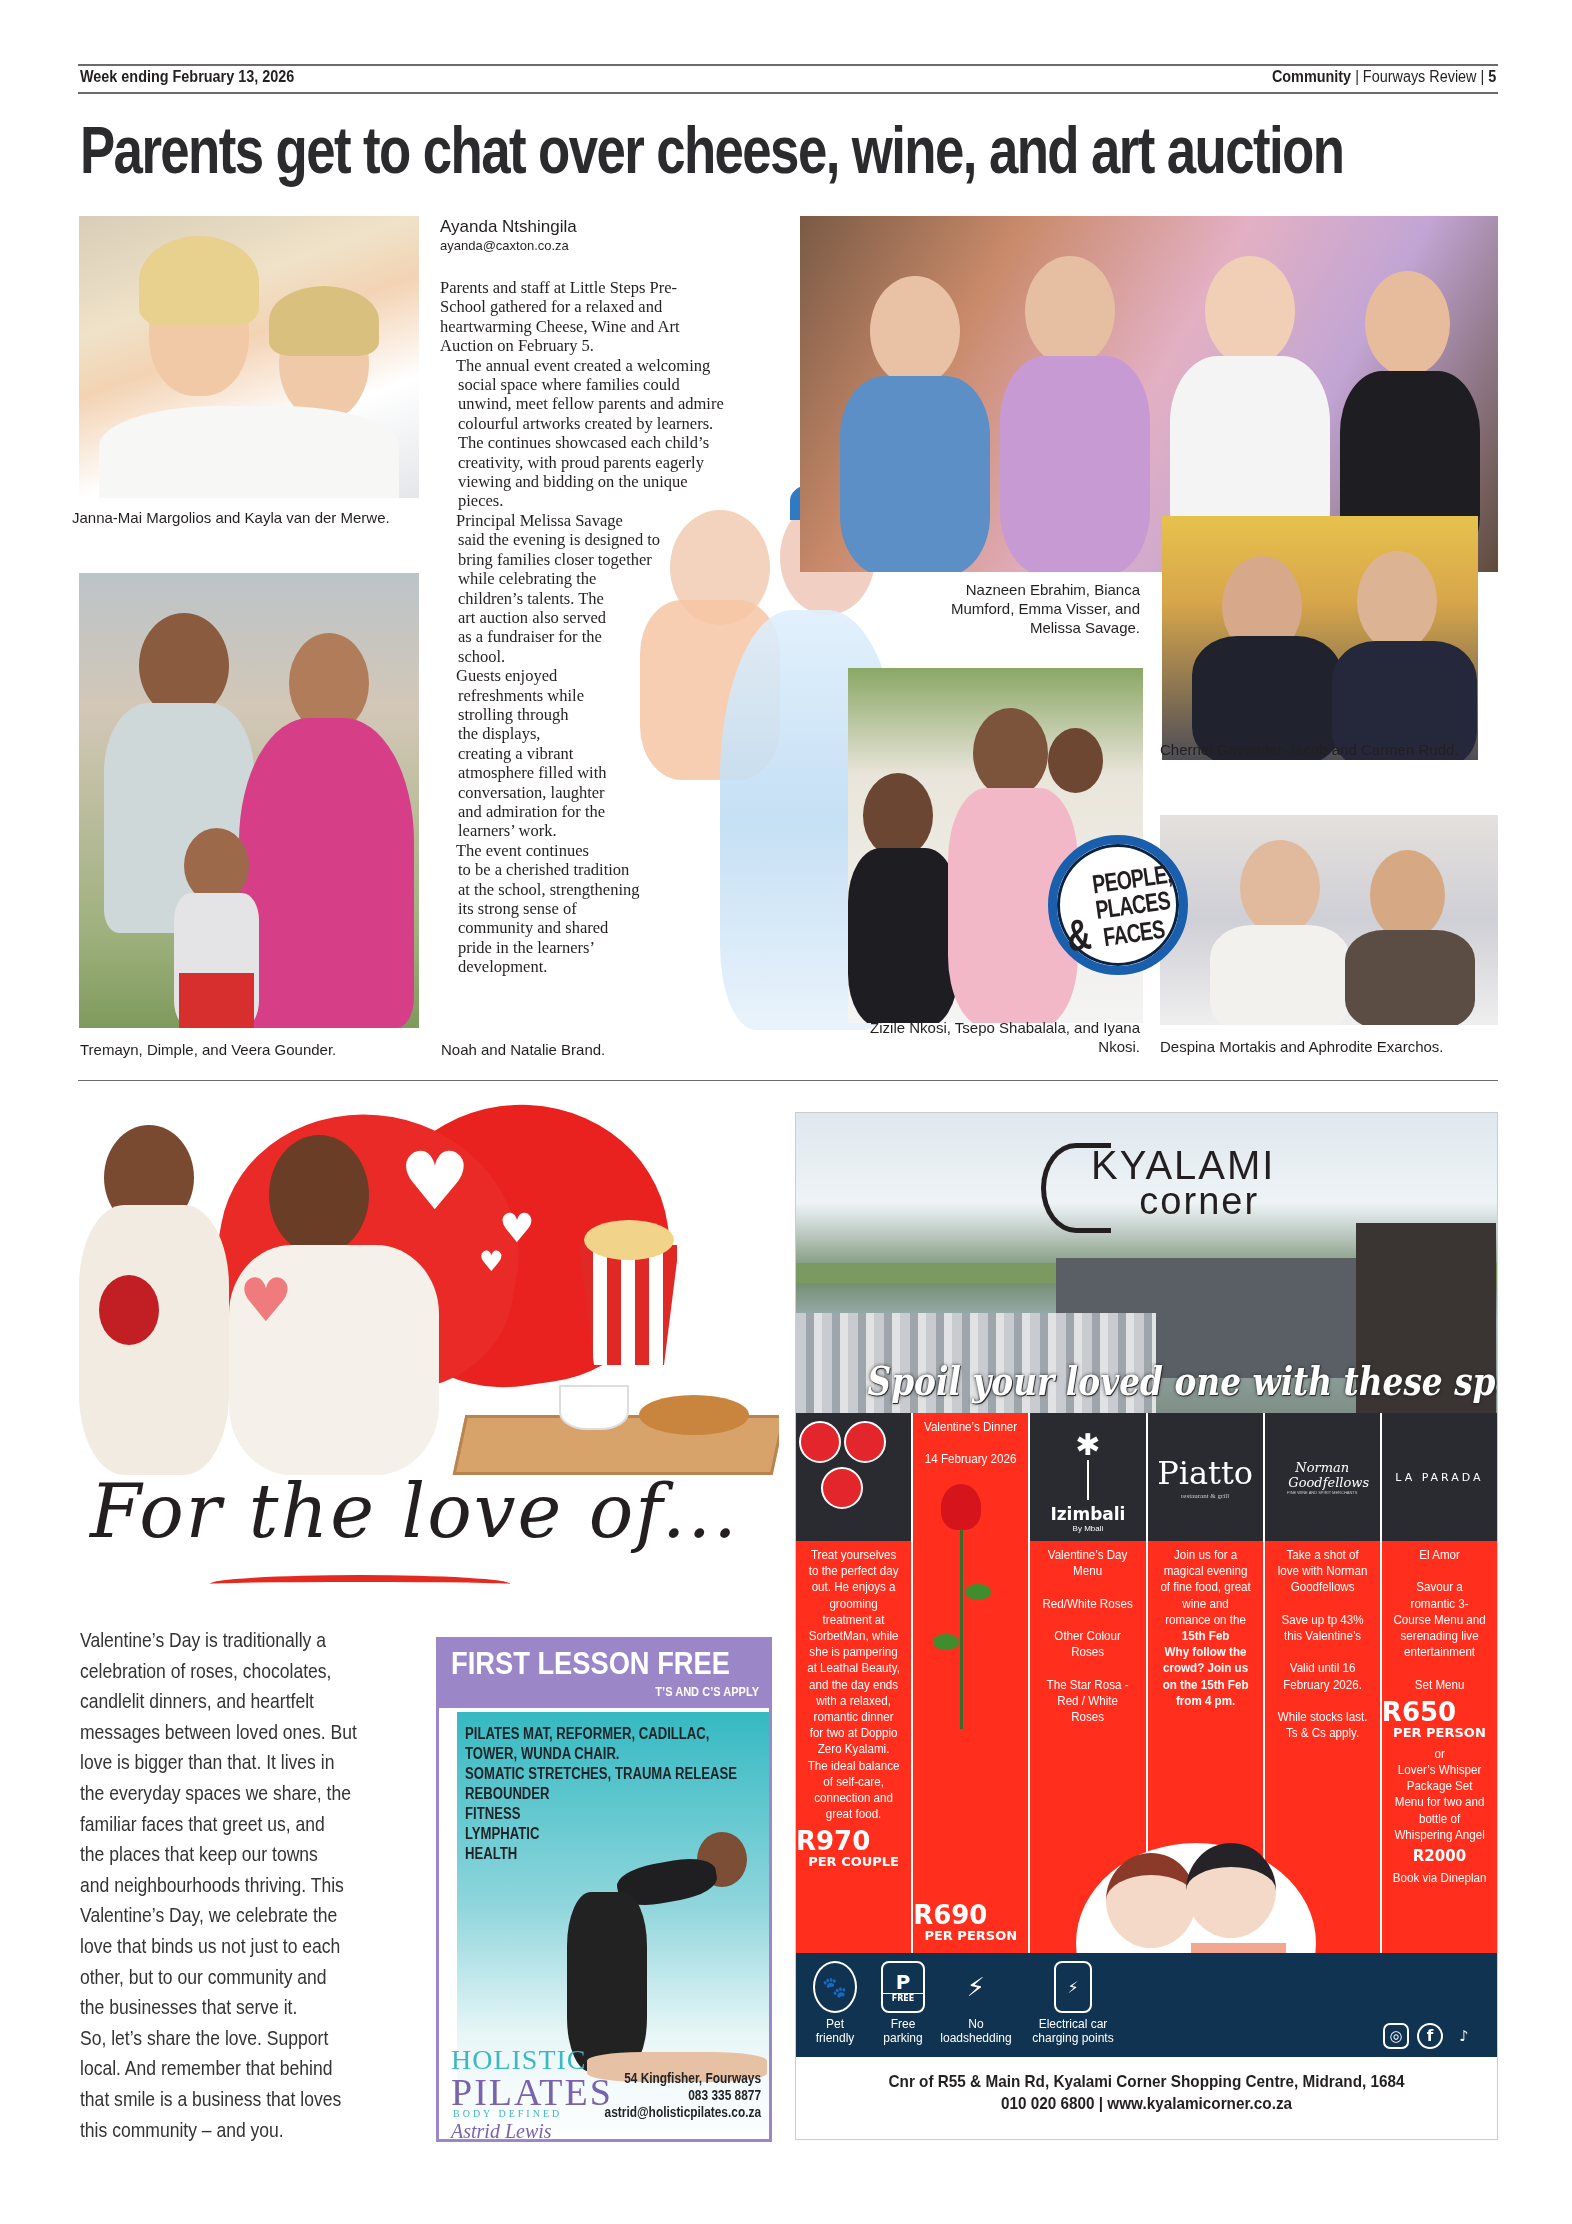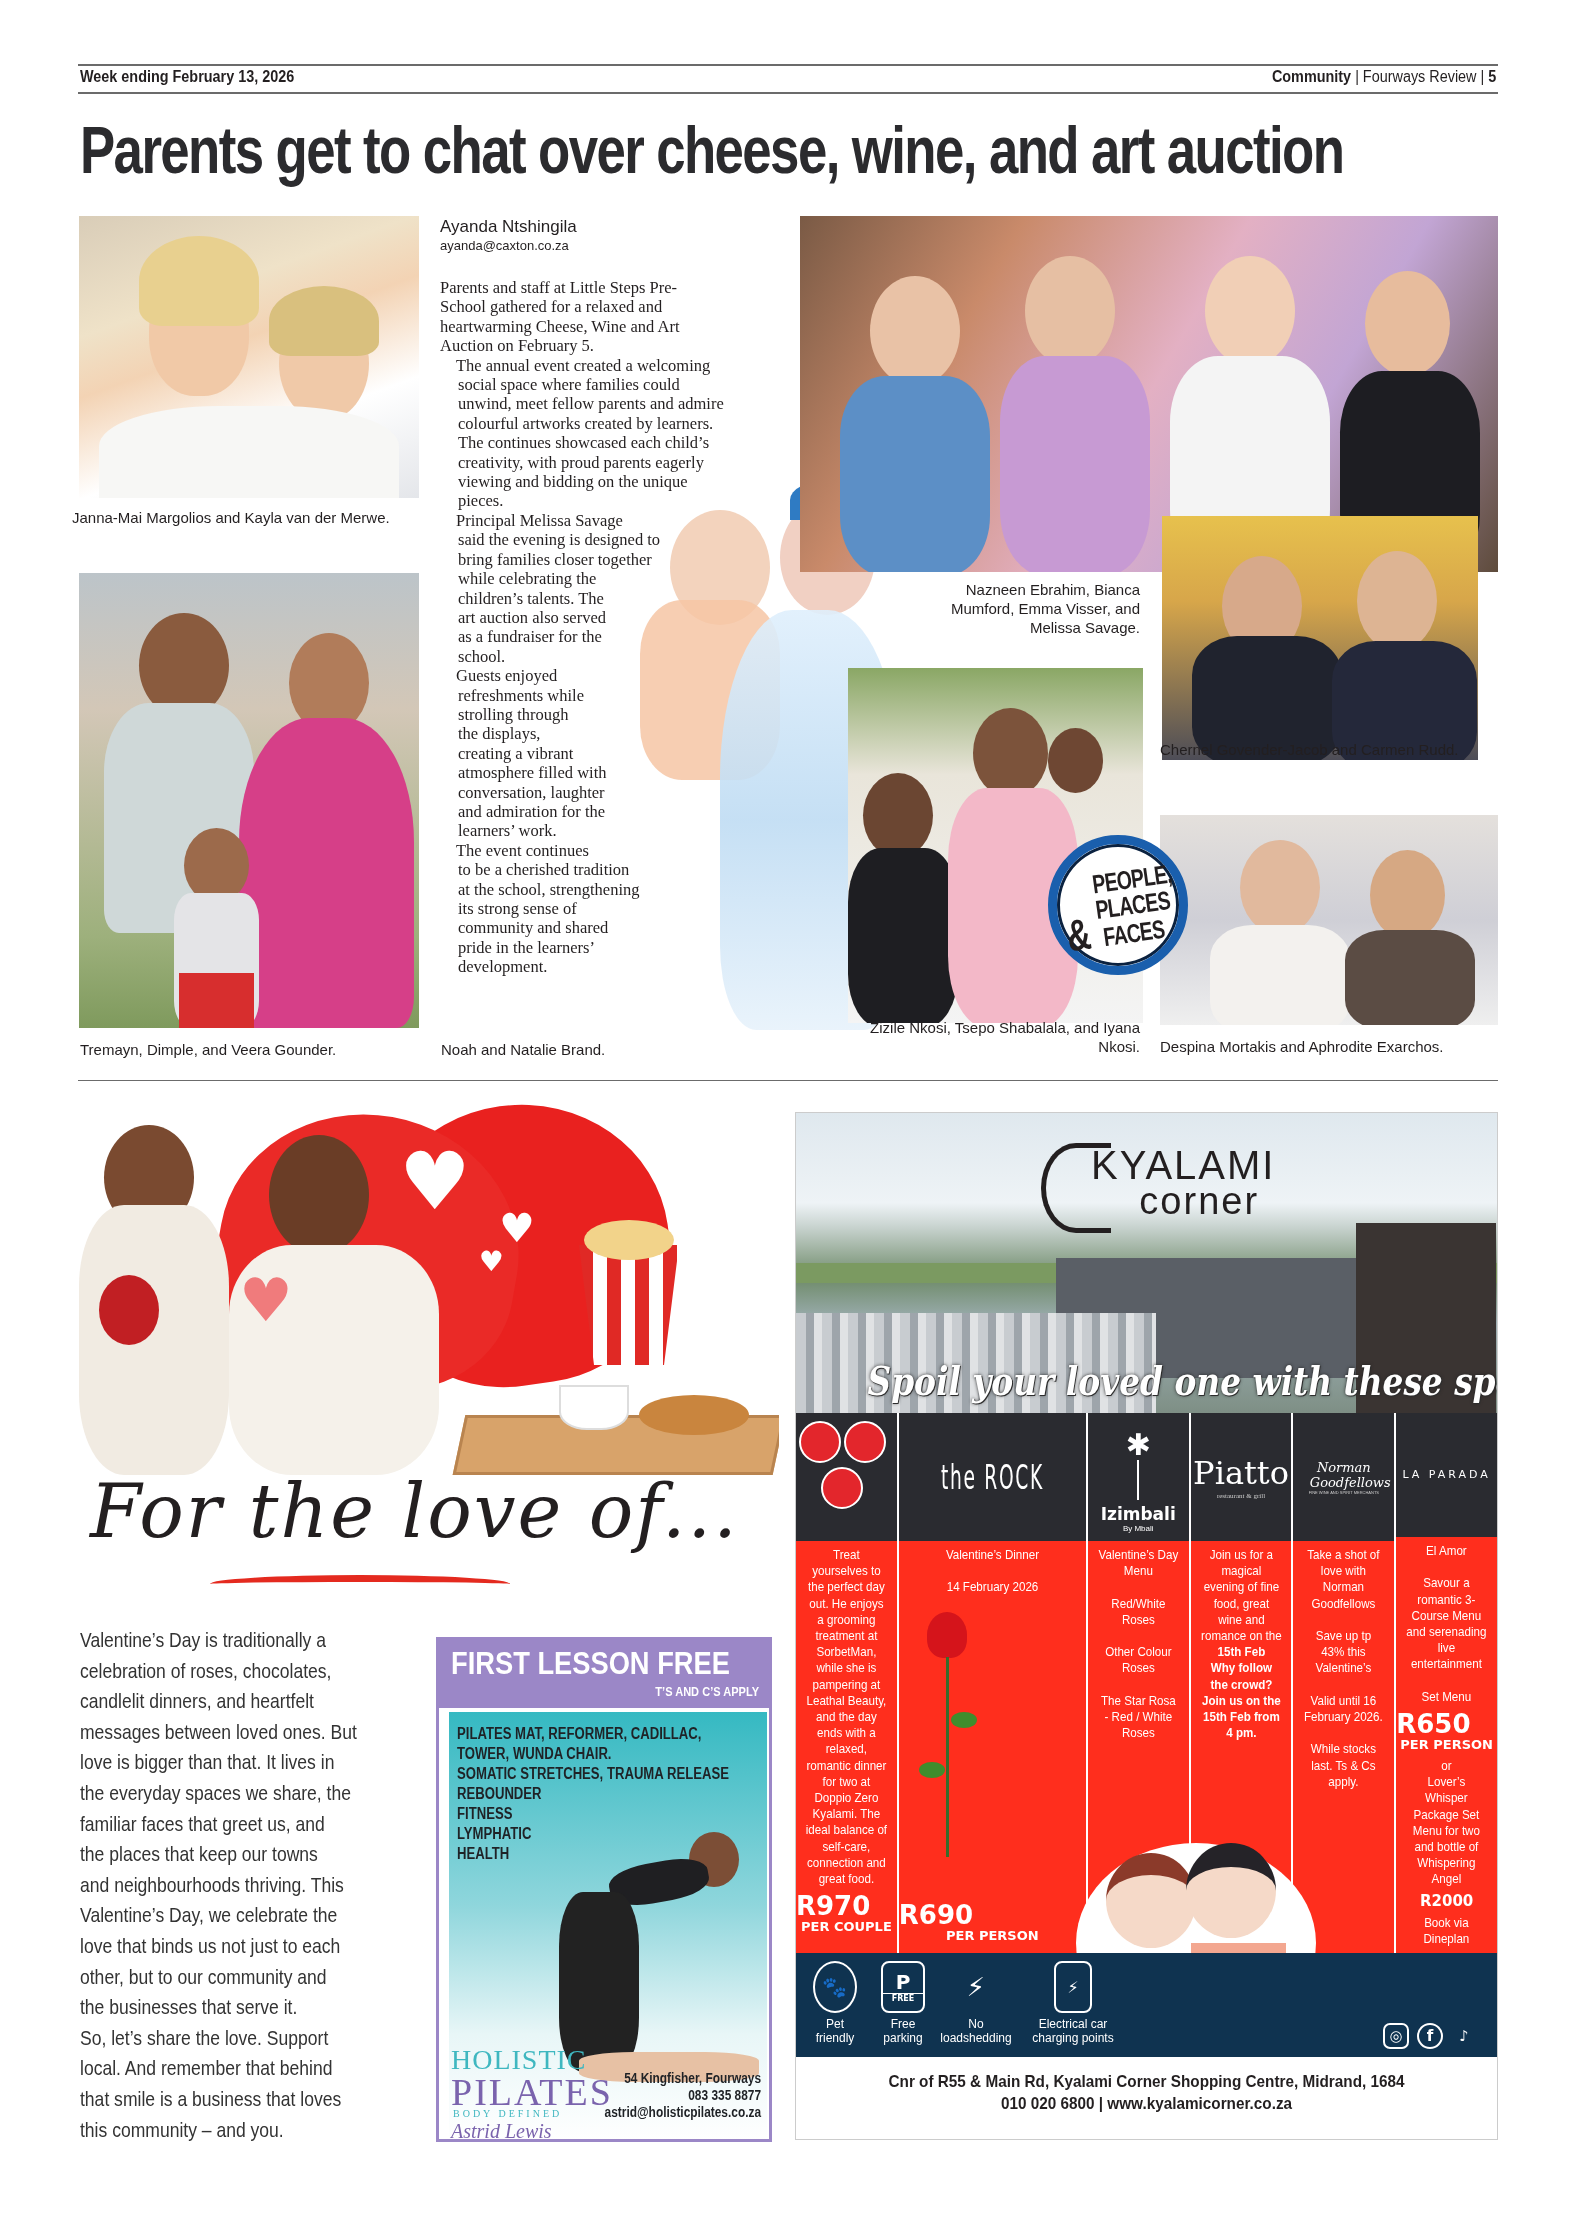--- a/index.html
+++ b/index.html
@@ -30,21 +30,21 @@
   .mid-rule{left:78px;top:1080px;width:1420px;height:1px;background:#6b6b6b}
   
   .script{left:90px;top:1468px;font:italic 74px "DejaVu Serif",serif;color:#231f20;letter-spacing:2px}
   .love-body{left:80px;top:1625px;width:330px;font:20.4px "Liberation Sans",sans-serif;line-height:30.6px;color:#333;transform:scaleX(.86);transform-origin:left}
   .love-body .l{display:block;white-space:nowrap}
   
   .pil{left:436px;top:1637px;width:336px;height:505px;border:3px solid #9b87c7;background:#fff;overflow:hidden}
   .pil-top{position:absolute;left:0;top:0;width:100%;height:68px;background:#9b87c7}
   .pil-title{position:absolute;left:12px;top:6px;font:bold 31px "Liberation Sans",sans-serif;color:#fff;transform:scaleX(.88);transform-origin:left;white-space:nowrap}
   .pil-tc{position:absolute;right:10px;top:44px;font:bold 13px "Liberation Sans",sans-serif;color:#fff;transform:scaleX(.85);transform-origin:right}
-  .pil-body{position:absolute;left:10px;top:72px;width:318px;height:430px;background:linear-gradient(180deg,#35b9c2 0%,#8fd6dc 45%,#e8f6f7 75%,#fff 100%)}
+  .pil-body{position:absolute;left:18px;top:72px;width:318px;height:430px;background:linear-gradient(180deg,#35b9c2 0%,#8fd6dc 45%,#e8f6f7 75%,#fff 100%)}
   .pil-list{position:absolute;left:8px;top:12px;font:bold 16px "Liberation Sans",sans-serif;line-height:20px;color:#1f2226;transform:scaleX(.82);transform-origin:left;white-space:nowrap}
   .pil-logo1{position:absolute;left:12px;top:404px;font:28px "Liberation Serif",serif;color:#3fb7c0;letter-spacing:1px}
   .pil-logo2{position:absolute;left:12px;top:430px;font:38px "Liberation Serif",serif;color:#7a63ad;letter-spacing:2px}
   .pil-logo3{position:absolute;left:14px;top:468px;font:10px "Liberation Serif",serif;color:#3fb7c0;letter-spacing:3px}
   .pil-logo4{position:absolute;left:12px;top:480px;font:italic 20px "Liberation Serif",serif;color:#7a63ad}
   .pil-contact{position:absolute;right:8px;top:430px;text-align:right;font:bold 14px "Liberation Sans",sans-serif;line-height:17px;color:#1f2226;transform:scaleX(.85);transform-origin:right}
   
   .ky{left:795px;top:1112px;width:703px;height:1028px;overflow:hidden;border:1px solid #ccc}
   .ky-photo{position:absolute;left:0;top:0;width:100%;height:300px;background:linear-gradient(180deg,#dfe8ee 0%,#eef3f6 30%,#c8d3cf 38%,#6f8b6a 55%,#9fb0b5 70%,#7e8f85 100%)}
   .ky-logo{position:absolute;left:245px;top:30px;text-align:center}
@@ -298,23 +298,20 @@
         <div style="position:absolute;left:3px;top:8px;width:42px;height:42px;border-radius:50%;background:#e3262c;border:2px solid #fff"></div>
         <div style="position:absolute;left:48px;top:8px;width:42px;height:42px;border-radius:50%;background:#e3262c;border:2px solid #fff"></div>
         <div style="position:absolute;left:25px;top:54px;width:42px;height:42px;border-radius:50%;background:#e3262c;border:2px solid #fff"></div>
       </div>
       <div class="ky-text">Treat yourselves to the perfect day out. He enjoys a grooming treatment at SorbetMan, while she is pampering at Leathal Beauty, and the day ends with a relaxed, romantic dinner for two at Doppio Zero Kyalami. The ideal balance of self-care, connection and great food.</div>
       <div class="ky-price">R970</div>
       <div class="ky-per">PER COUPLE</div>
     </div>
 
     <div class="ky-col">
-      <div class="ky-head">
-          <span style="font:34px 'DejaVu Sans',sans-serif;transform:scaleX(.55);letter-spacing:3px;white-space:nowrap">the ROCK</span>
-        </div>
       <div class="ky-text">Valentine’s Dinner
 
 14 February 2026</div>
       <div style="flex:1;position:relative">
         <div style="position:absolute;left:28px;top:10px;width:40px;height:46px;border-radius:50% 50% 40% 40%;background:#d5141b"></div>
         <div style="position:absolute;left:47px;top:55px;width:3px;height:200px;background:#3a6b2a"></div>
         <div style="position:absolute;left:52px;top:110px;width:26px;height:16px;border-radius:50%;background:#3f8d2d"></div>
         <div style="position:absolute;left:20px;top:160px;width:26px;height:16px;border-radius:50%;background:#3f8d2d"></div>
       </div>
       <div class="ky-price">R690</div>

